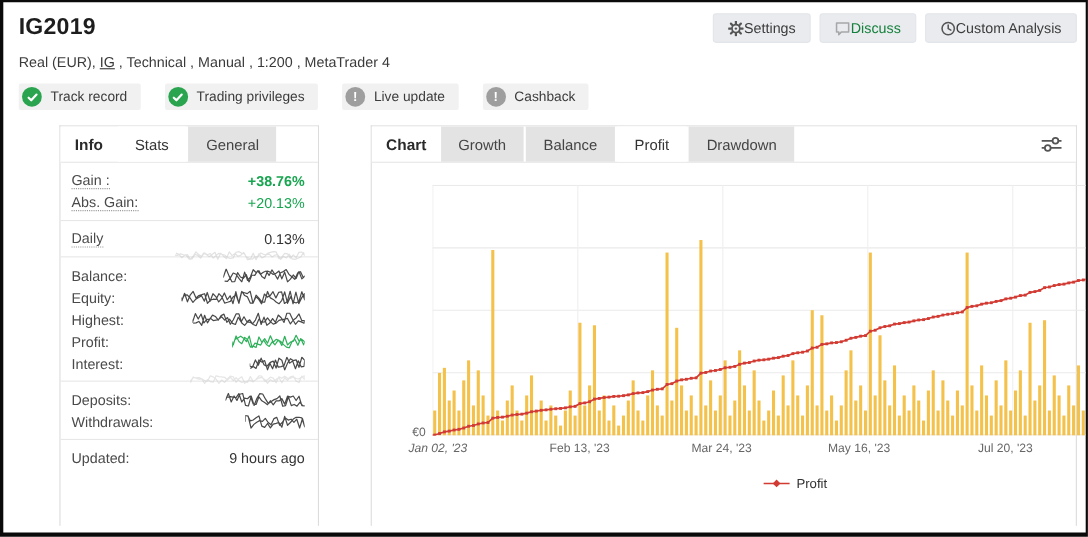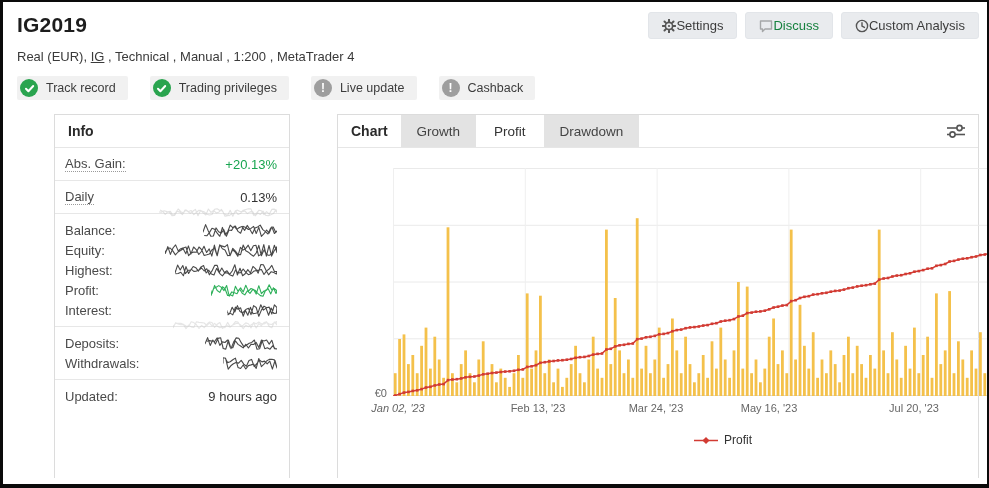--- a/index.html
+++ b/index.html
@@ -164,22 +164,30 @@
         </span>
         <span>Cashback</span>
       </div>
     </div>
 
   <div class="content">
 
     <div class="panel info-panel">
       <div class="tabbar">
         <div class="tab-label">Info</div>
+        <div id="info-tabs" style="display:flex">
+            <div class="tab active">Stats</div>
+            <div class="tab">General</div>
+          </div>
       </div>
       <div class="rows" id="info-rows">
+          <div class="row">
+            <span class="lbl dotted">Gain :</span>
+            <span class="val gain-bold">+38.76%</span>
+          </div>
           <div class="row">
             <span class="lbl dotted">Abs. Gain:</span>
             <span class="val gain">+20.13%</span>
           </div>
           <div class="divider"></div>
           <div class="row">
             <span class="lbl dotted">Daily</span>
             <span class="val ">0.13%</span>
           </div>
           <div class="divider">
@@ -258,20 +266,21 @@
             <span class="val ">9 hours ago</span>
           </div>
         </div>
     </div>
 
     <div class="panel chart-panel">
       <div class="tabbar">
         <div class="tab-label">Chart</div>
         <div id="chart-tabs" style="display:flex">
             <div class="tab">Growth</div>
+            <div class="tab">Balance</div>
             <div class="tab active">Profit</div>
             <div class="tab">Drawdown</div>
           </div>
         <div class="spacer"></div>
         <div class="tune" id="tune-icon">
             <svg xmlns="http://www.w3.org/2000/svg" width="20" height="16" viewBox="0 0 20 16">
               <line x1="1" y1="5" x2="19" y2="5" stroke="#555" stroke-width="1.6"></line>
               <circle cx="13.5" cy="5" r="2.6" fill="#fff" stroke="#555" stroke-width="1.6"></circle>
               <line x1="1" y1="11.5" x2="19" y2="11.5" stroke="#555" stroke-width="1.6"></line>
               <circle cx="6.5" cy="11.5" r="2.6" fill="#fff" stroke="#555" stroke-width="1.6"></circle>
@@ -589,23 +598,23 @@
               <rect x="634.5" y="72.5" width="2.6" height="2.6" fill="#D23B33"></rect>
               <rect x="638.9" y="70.5" width="2.6" height="2.6" fill="#D23B33"></rect>
               <rect x="643.3" y="69.8" width="2.6" height="2.6" fill="#D23B33"></rect>
               <rect x="647.7" y="68.6" width="2.6" height="2.6" fill="#D23B33"></rect>
               <rect x="652.1" y="65.3" width="2.6" height="2.6" fill="#D23B33"></rect>
               <rect x="656.5" y="63.7" width="2.6" height="2.6" fill="#D23B33"></rect>
             </svg></div>
         <div class="y0">€0</div>
         <div class="xlabels" id="xlabels">
             <span style="left: 5px; font-style: italic;">Jan 02, '23</span>
-            <span style="left: 145px;">Feb 13, '23</span>
+            <span style="left: 134px;">Feb 13, '23</span>
             <span style="left: 263px;">Mar 24, '23</span>
-            <span style="left: 376px;">May 16, '23</span>
+            <span style="left: 388px;">May 16, '23</span>
             <span style="left: 521px;">Jul 20, '23</span>
             <span style="left: 650px;">Sep 08, '23</span>
           </div>
         <div class="legend">
           <span class="mark" id="legend-marker"><svg xmlns="http://www.w3.org/2000/svg" width="24" height="9" viewBox="0 0 24 9">
                 <line x1="0" y1="4.5" x2="24" y2="4.5" stroke="#D23B33" stroke-width="1.5"></line>
                 <rect x="9.5" y="2" width="5" height="5" transform="rotate(45 12 4.5)" fill="#D23B33"></rect>
               </svg></span>
           <span class="txt">Profit</span>
         </div>

